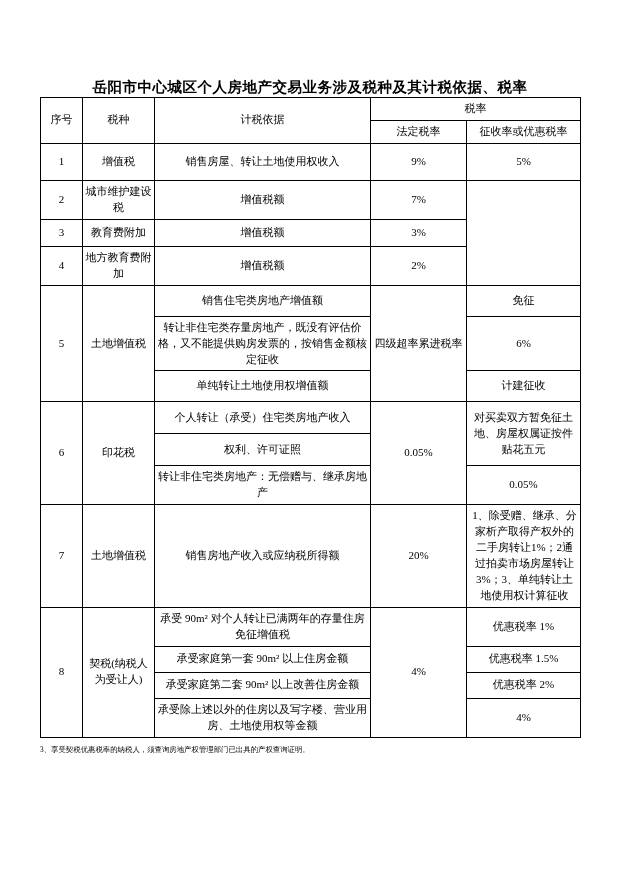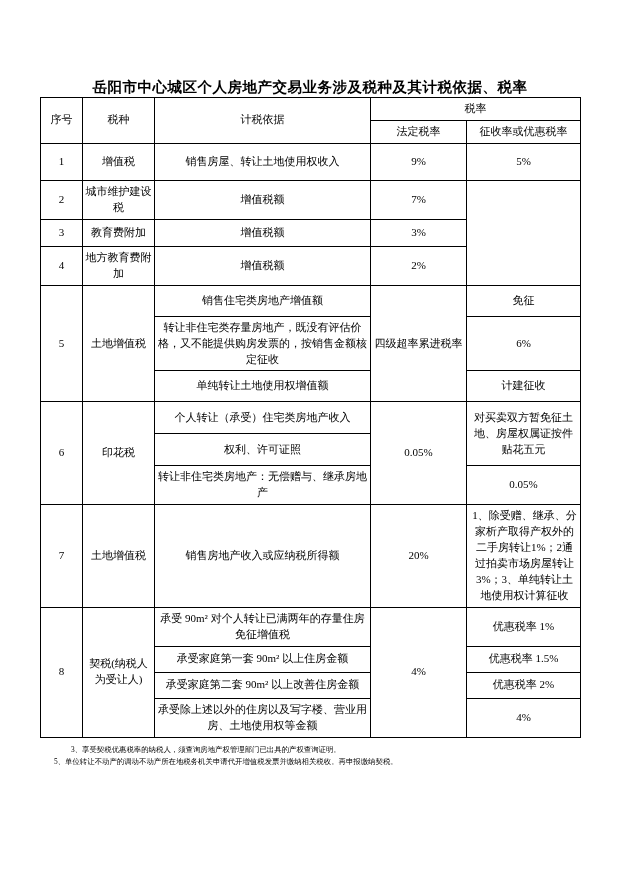--- a/index.html
+++ b/index.html
@@ -75,21 +75,20 @@
     margin: 0;
     text-indent: 0;
     padding-left: 14px;
     text-align: justify;
   }
   .notes p.first {
     padding-left: 14px;
   }
   .notes p.cont {
     padding-left: 0px;
-    margin-left: 31px;
   }
 </style>
 </head>
 <body>
 
 <div class="page">
 
   <div class="doc-title">岳阳市中心城区个人房地产交易业务涉及税种及其计税依据、税率</div>
 
   <table class="main">
@@ -199,16 +198,15 @@
       </tr>
       <tr>
         <td style="height:30px" class="basis basis-left">承受除上述以外的住房以及写字楼、营业用房、土地使用权等金额</td>
         <td>4%</td>
       </tr>
     </tbody>
   </table>
 
   <div class="notes">
     <p class="cont">3、享受契税优惠税率的纳税人，须查询房地产权管理部门已出具的产权查询证明。</p>
-    <p class="first">5、单位转让不动产的调动不动产所在地税务机关申请代开增值税发票并缴纳相关税收。再申报缴纳契税。</p>
   </div>
 
 </div>
 
 </body></html>

